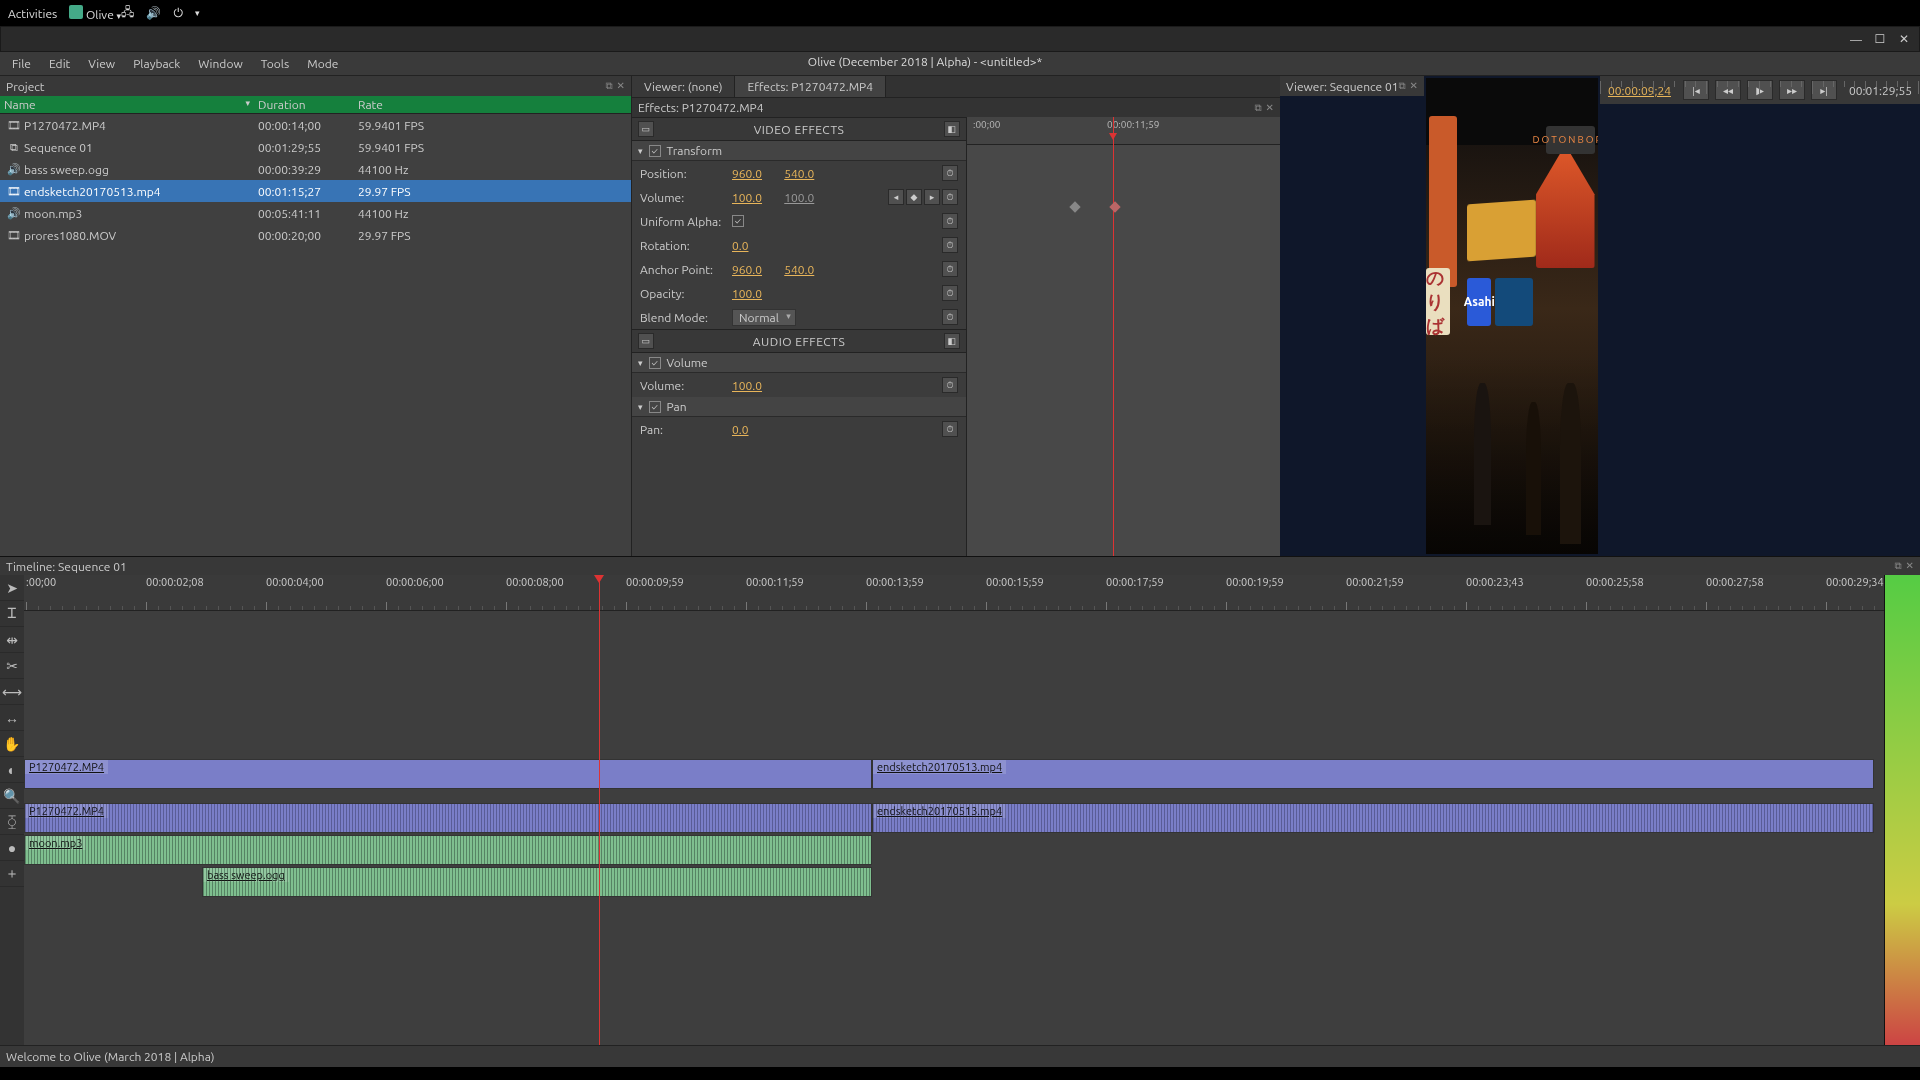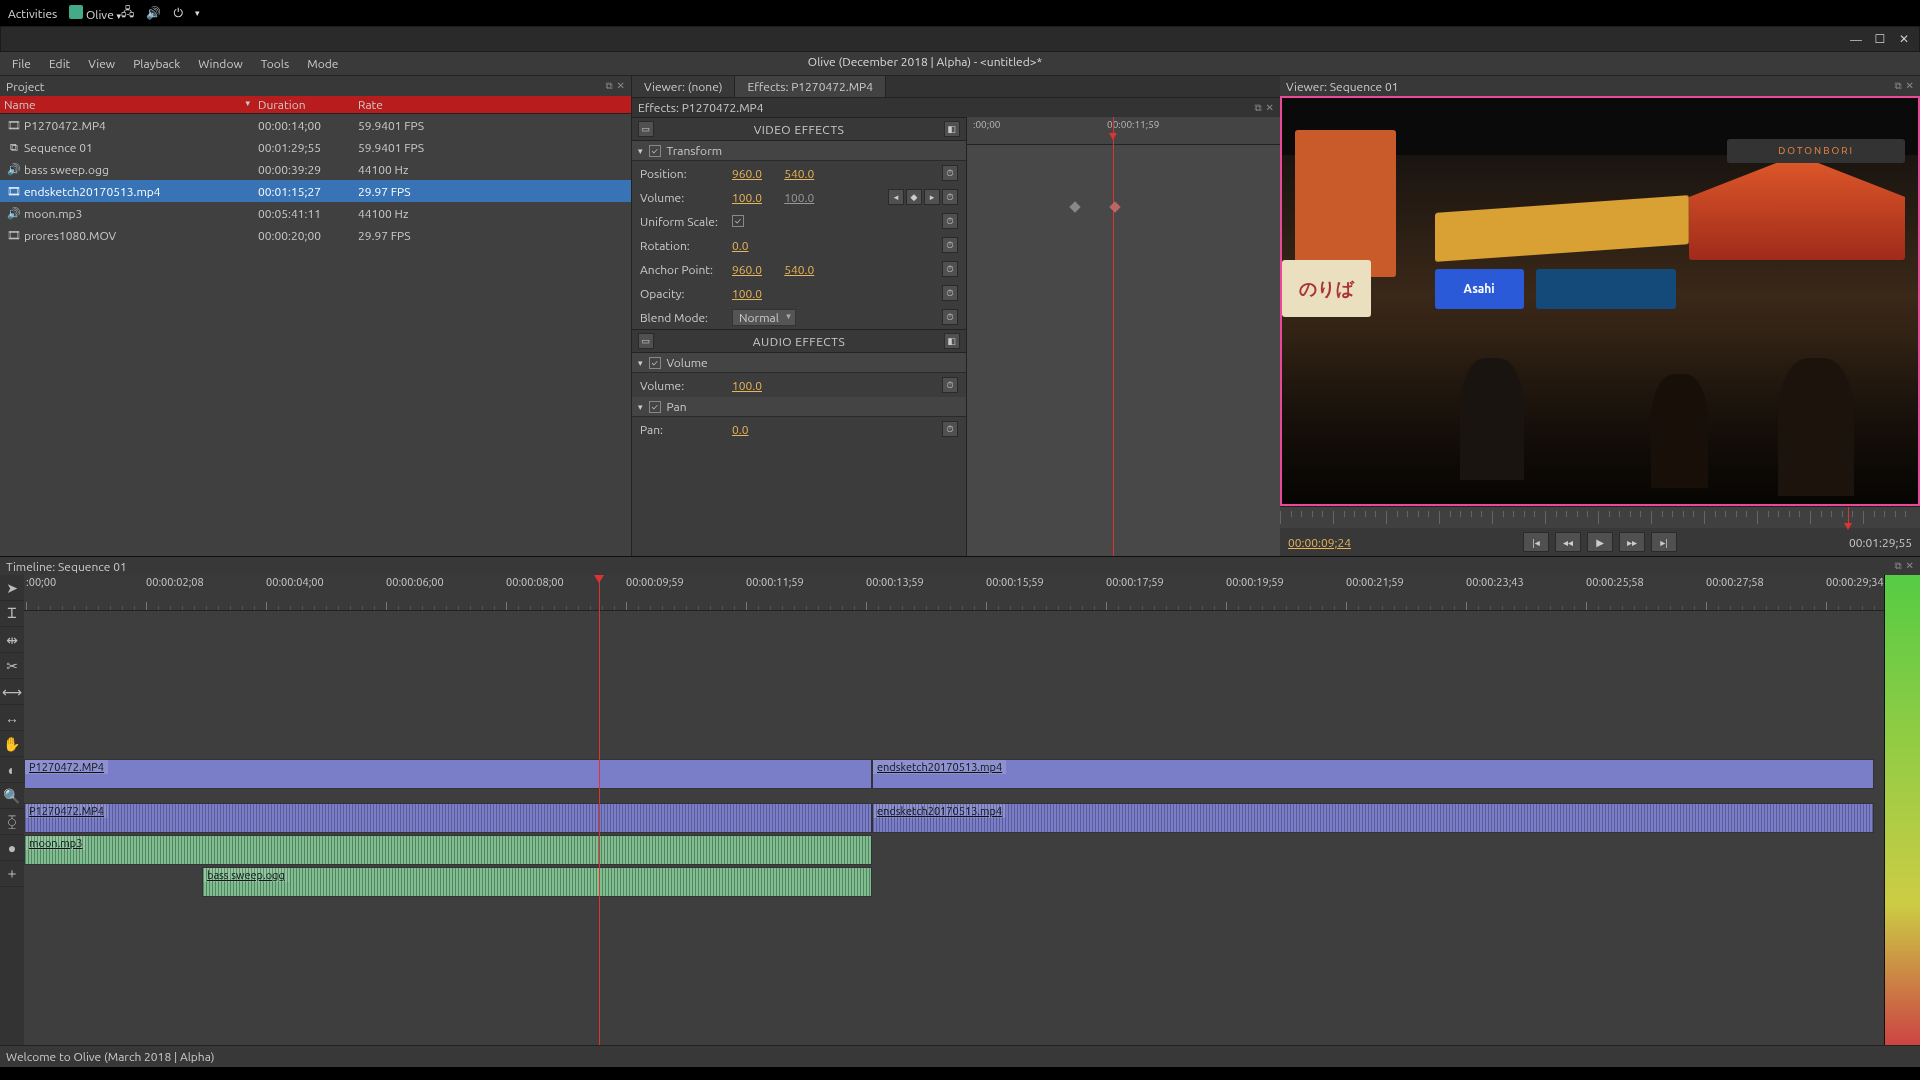--- a/index.html
+++ b/index.html
@@ -14,21 +14,21 @@
 .titlebar-btns { display: flex; gap: 10px; padding-right: 8px; }
 .titlebar-btn { width: 14px; height: 14px; cursor: pointer; color: #ccc; display: flex; align-items: center; justify-content: center; }
 .menubar { height: 24px; background: #3a3a3a; display: flex; align-items: center; padding: 0 4px; gap: 2px; border-bottom: 1px solid #222; }
 .menubar .menu { padding: 3px 8px; cursor: pointer; }
 .workspace { display: flex; height: 480px; background: #404040; }
 .project-panel { width: 632px; background: #3c3c3c; border-right: 1px solid #222; display: flex; flex-direction: column; }
 .panel-header { height: 20px; padding: 2px 6px; background: #383838; display: flex; align-items: center; justify-content: space-between; color: #ccc; }
 .panel-title { font-size: 12px; }
 .panel-ctrls { display: flex; gap: 4px; }
 .panel-ctrls span { cursor: pointer; font-size: 10px; color: #888; }
-.project-cols { display: flex; background: #b91c1c; padding: 2px 4px; border-bottom: 1px solid #222; align-items: center; }
+.project-cols { display: flex; background: #15803d; padding: 2px 4px; border-bottom: 1px solid #222; align-items: center; }
 .col-name { width: 254px; display: flex; justify-content: space-between; padding-right: 8px; }
 .col-dur { width: 100px; }
 .col-rate { flex: 1; }
 .project-rows { flex: 1; background: #404040; overflow: auto; }
 .prow { display: flex; padding: 2px 4px; height: 22px; align-items: center; cursor: pointer; }
 .prow.selected { background: #3874b5; color: #fff; }
 .prow .icon { width: 20px; text-align: center; font-size: 11px; }
 .prow .pname { width: 234px; }
 .prow .pdur { width: 100px; }
 .prow .prate { flex: 1; }
@@ -49,21 +49,21 @@
 .efx-kf { margin-left: auto; display: flex; gap: 2px; }
 .kfbtn { width: 16px; height: 16px; background: #505050; border: 1px solid #2a2a2a; display: flex; align-items: center; justify-content: center; font-size: 9px; cursor: pointer; }
 .chk { width: 12px; height: 12px; display: inline-flex; align-items: center; justify-content: center; border: 1px solid #888; font-size: 9px; cursor: pointer; }
 .select { background: #555; border: 1px solid #333; padding: 1px 16px 1px 6px; position: relative; cursor: pointer; }
 .select::after { content: "▾"; position: absolute; right: 4px; font-size: 9px; color: #aaa; }
 .kf-ruler { height: 28px; background: #444; border-bottom: 1px solid #222; position: relative; }
 .kf-tick { position: absolute; top: 2px; font-size: 10px; color: #bbb; }
 .kf-playhead { position: absolute; top: 0; bottom: 0; width: 1px; background: #d33; }
 .kf-playhead::before { content: ""; position: absolute; top: 16px; left: -4px; width: 0; height: 0; border-left: 4px solid transparent; border-right: 4px solid transparent; border-top: 7px solid #d33; }
 .kf-diamond { position: absolute; width: 8px; height: 8px; background: #888; transform: rotate(45deg); }
-.viewer-panel { flex: 1; background: #ec4899; display: flex; flex-direction: column; }
+.viewer-panel { flex: 1; background: #0f172a; display: flex; }
 .viewer-img { flex: 1; background: #0a0a0a; position: relative; overflow: hidden; margin: 2px; }
 .street { position: absolute; inset: 14% 0 0 0; background: linear-gradient(#1a1410 0%, #3a2818 40%, #0e0a06 100%); }
 .neon { position: absolute; border-radius: 3px; filter: blur(0.3px); }
 .viewer-ruler { height: 22px; background: #404040; position: relative; border-top: 1px solid #222; }
 .viewer-ruler .tick { position: absolute; top: 4px; bottom: 4px; width: 1px; background: #666; }
 .viewer-ctrls { height: 28px; display: flex; align-items: center; padding: 0 8px; gap: 6px; background: #383838; }
 .timecode { color: #e8b55a; text-decoration: underline; }
 .transport-btn { width: 26px; height: 20px; background: #505050; border: 1px solid #2a2a2a; display: flex; align-items: center; justify-content: center; cursor: pointer; font-size: 10px; }
 .spacer { flex: 1; }
 .timeline-area { height: 489px; display: flex; flex-direction: column; background: #3a3a3a; border-top: 1px solid #111; }
@@ -219,21 +219,21 @@
           <span class="efx-val">100.0</span>&nbsp;&nbsp;&nbsp;
           <span class="efx-val dim">100.0</span>
           <span class="efx-kf">
             <span class="kfbtn">◂</span>
             <span class="kfbtn">◆</span>
             <span class="kfbtn">▸</span>
             <span class="kfbtn">⏱</span>
           </span>
         </div>
         <div class="efx-row">
-          <span class="efx-label">Uniform Scale:</span>
+          <span class="efx-label">Uniform Alpha:</span>
           <span class="chk">✓</span>
           <span class="efx-kf">
               <span class="kfbtn">⏱</span>
             </span>
         </div>
         <div class="efx-row">
           <span class="efx-label">Rotation:</span>
           <span class="efx-val">0.0</span>
           <span class="efx-kf">
               <span class="kfbtn">⏱</span>

